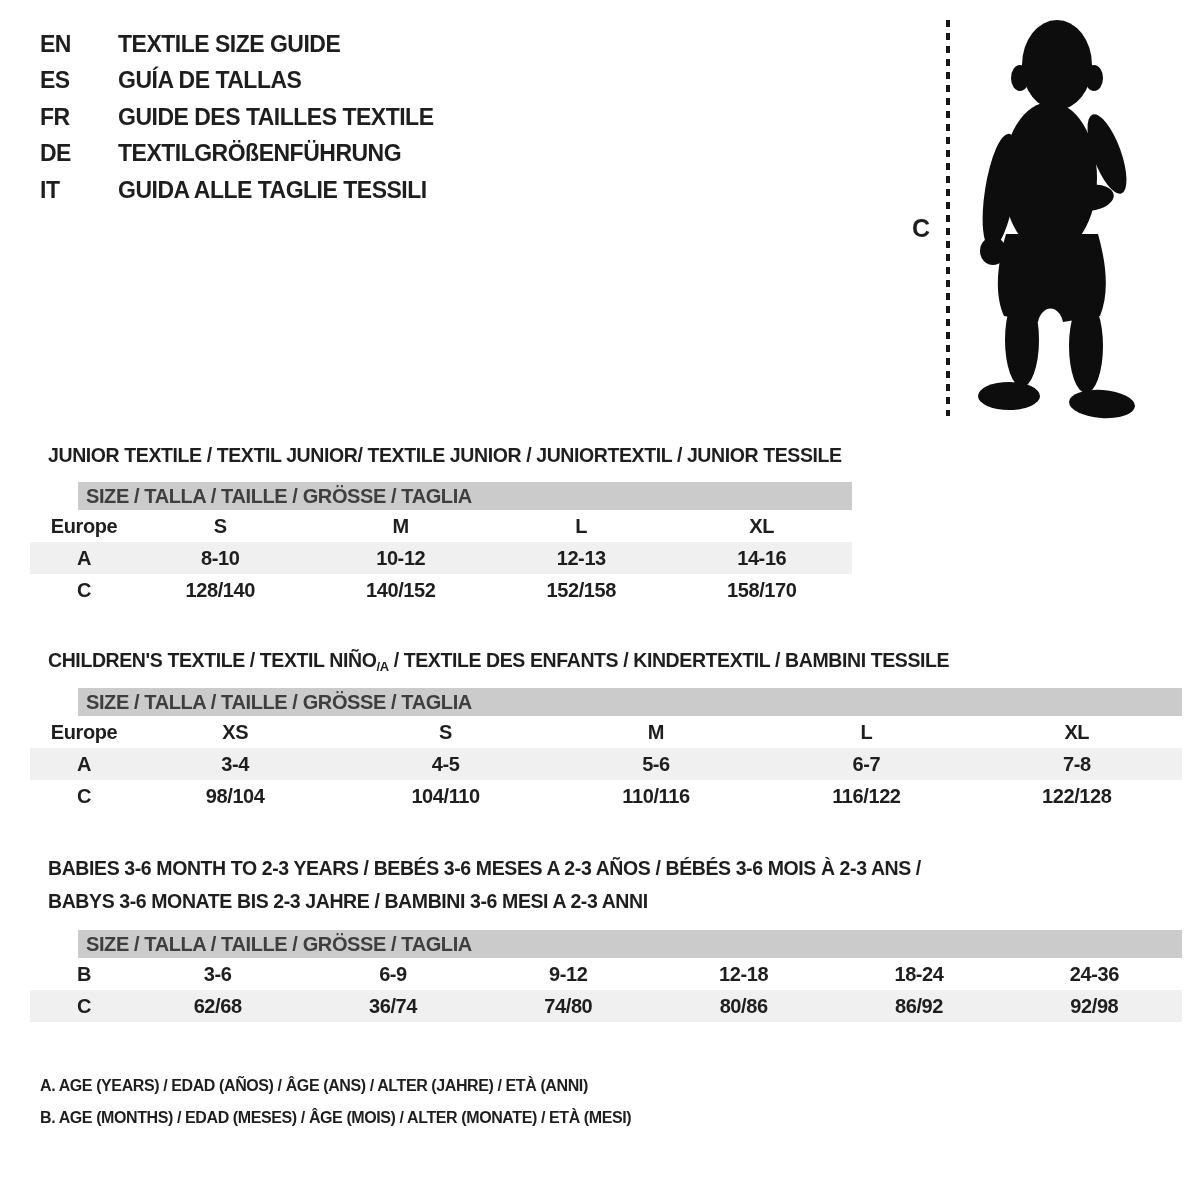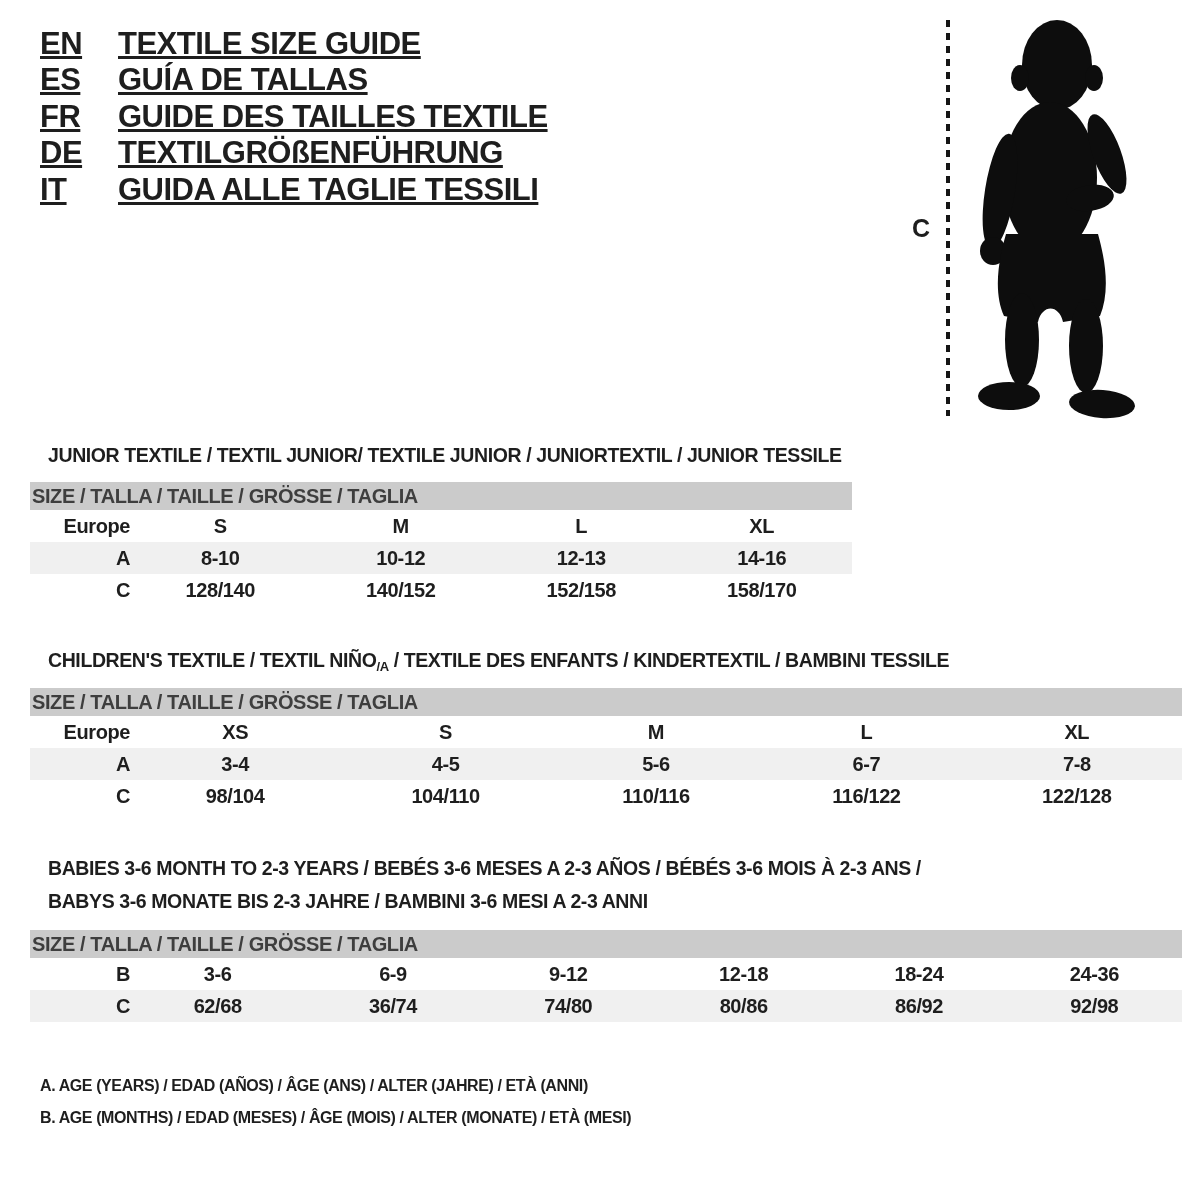--- a/index.html
+++ b/index.html
@@ -10,39 +10,39 @@
     --c-sil:#0d0d0d;
   }
   html,body{margin:0;padding:0;background:#e8e8e8;}
   #canvas{
     position:relative;width:1200px;height:1200px;background:#ffffff;
     font-family:"Liberation Sans","DejaVu Sans",sans-serif;
     color:var(--c-text);overflow:hidden;
   }
   
   .lang-list{position:absolute;left:40px;top:26px;}
-  .lang-row{display:flex;line-height:36.4px;font-size:31px;font-weight:bold;letter-spacing:-0.5px;text-decoration:underline;}
+  .lang-row{display:flex;line-height:36.4px;font-size:23px;font-weight:bold;letter-spacing:-0.5px;}
   .lang-code{width:78px;}
   
   .measure-line{position:absolute;left:944px;top:18px;}
   .measure-label{position:absolute;left:912px;top:214px;font-size:25px;font-weight:bold;}
   .baby{position:absolute;left:962px;top:16px;width:180px;height:404px;}
   
   .sec-title{position:absolute;left:40px;margin:8px;font-size:19.5px;font-weight:bold;letter-spacing:-0.4px;white-space:nowrap;}
   .sec-title .sub{font-size:13px;vertical-align:-4px;}
   
   .size-table{position:absolute;left:30px;}
   .size-header{
     height:28px;background:var(--c-header-bg);color:var(--c-header-text);
-    display:flex;align-items:center;padding-left:2px;
-    font-size:20px;font-weight:bold;letter-spacing:-0.4px;
+    display:flex;align-items:center;padding-left:8px;
+    font-size:20px;font-weight:bold;letter-spacing:-0.4px;margin-left:48px;
   }
   .t-row{display:grid;height:32px;align-items:center;font-size:20px;font-weight:bold;letter-spacing:-0.4px;}
   .t-row.shaded{background:var(--c-stripe);}
-  .t-label{text-align:right;padding-left:8px;}
+  .t-label{text-align:center;padding-left:8px;}
   .t-cell{text-align:center;}
   
   .legend{position:absolute;left:40px;top:1070px;}
   .legend-line{line-height:32px;font-size:16px;font-weight:bold;letter-spacing:-0.4px;white-space:nowrap;}
 </style>
 </head>
 <body>
 
 <div id="canvas">
 

